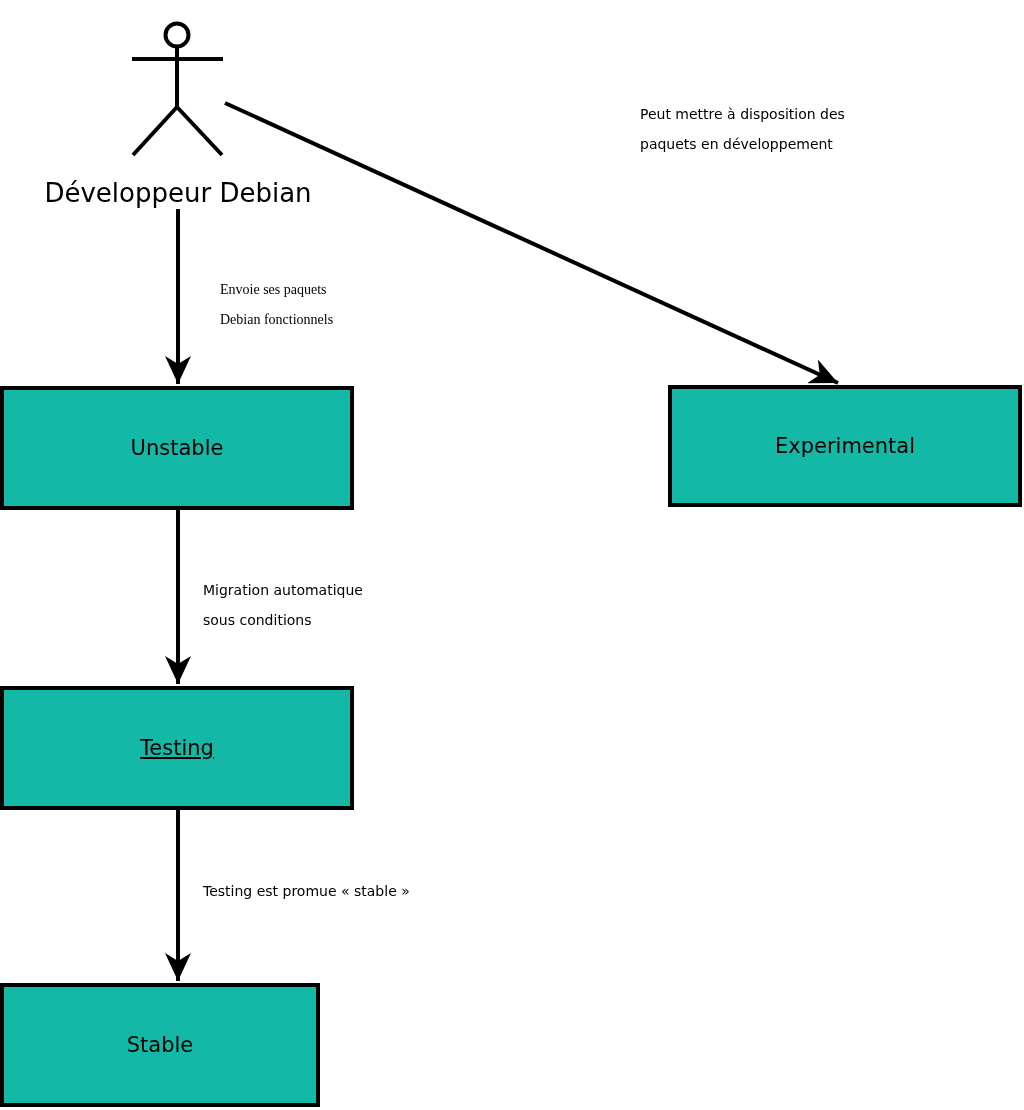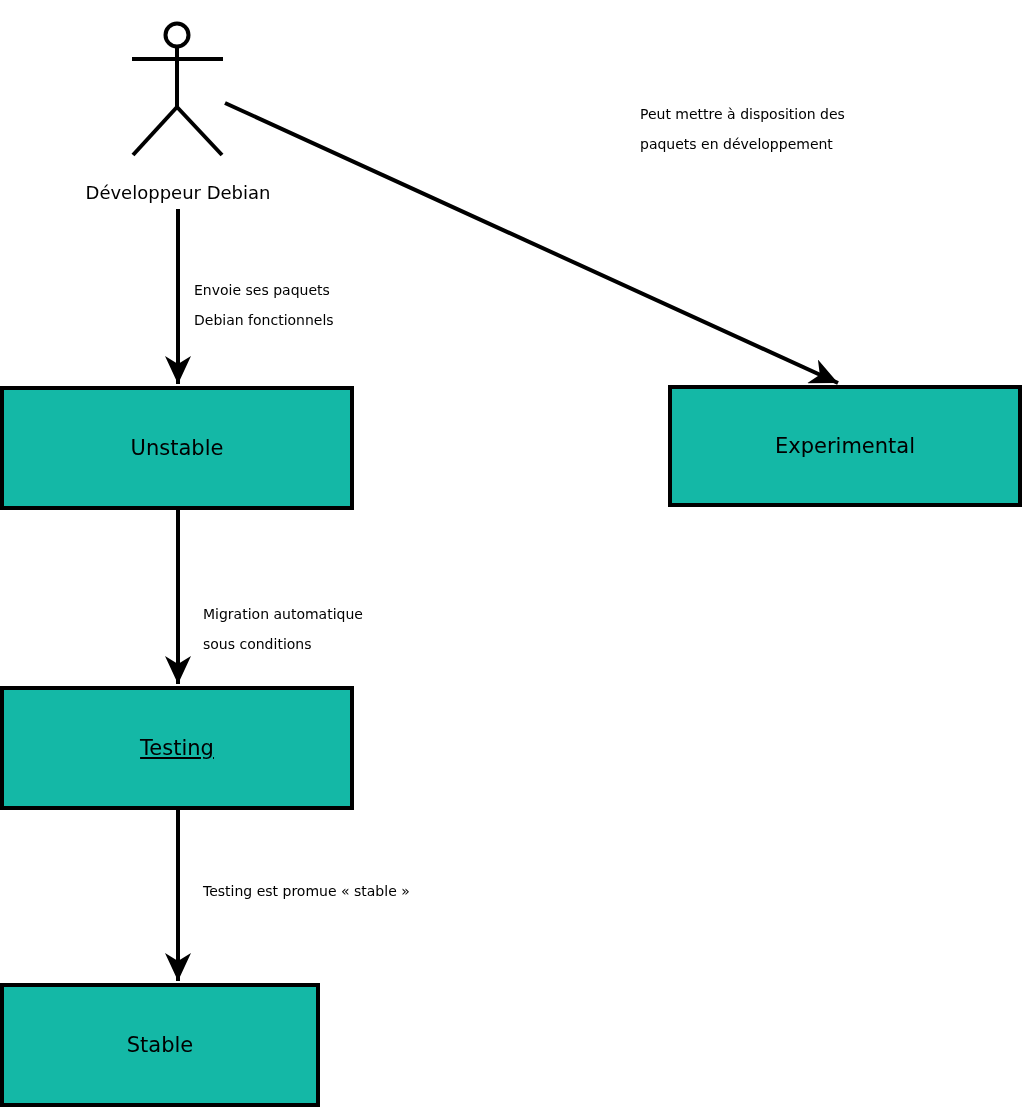--- a/index.html
+++ b/index.html
@@ -38,32 +38,32 @@
   .node-testing      { left: 0px;   top: 686px; width: 354px; height: 124px; text-decoration: underline; }
   .node-stable       { left: 0px;   top: 983px; width: 320px; height: 124px; text-align: center; }
 
   .edge-label {
     position: absolute;
     font-size: 14px;
     line-height: 30px;
     white-space: nowrap;
   }
   .edge-label span { display: block; }
-  .label-e1 { left: 194px; top: 275px; }
+  .label-e1 { left: 220px; top: 275px; font-family: Liberation Serif, serif; }
   .label-e2 { left: 640px; top: 99px;  }
-  .label-e3 { left: 203px; top: 575px; margin-top: 24px; }
+  .label-e3 { left: 203px; top: 575px; }
   .label-e4 { left: 203px; top: 876px; }
 
   .actor-label {
     position: absolute;
     left: 0px;
     top: 178px;
     width: 356px;
     text-align: center;
-    font-size: 18px;
+    font-size: 26px;
     line-height: 30px;
     white-space: nowrap;
   }
 </style>
 </head>
 <body>
 
 <div class="canvas">
 
   <svg class="shapes-svg" viewBox="0 0 1024 1110" xmlns="http://www.w3.org/2000/svg">

